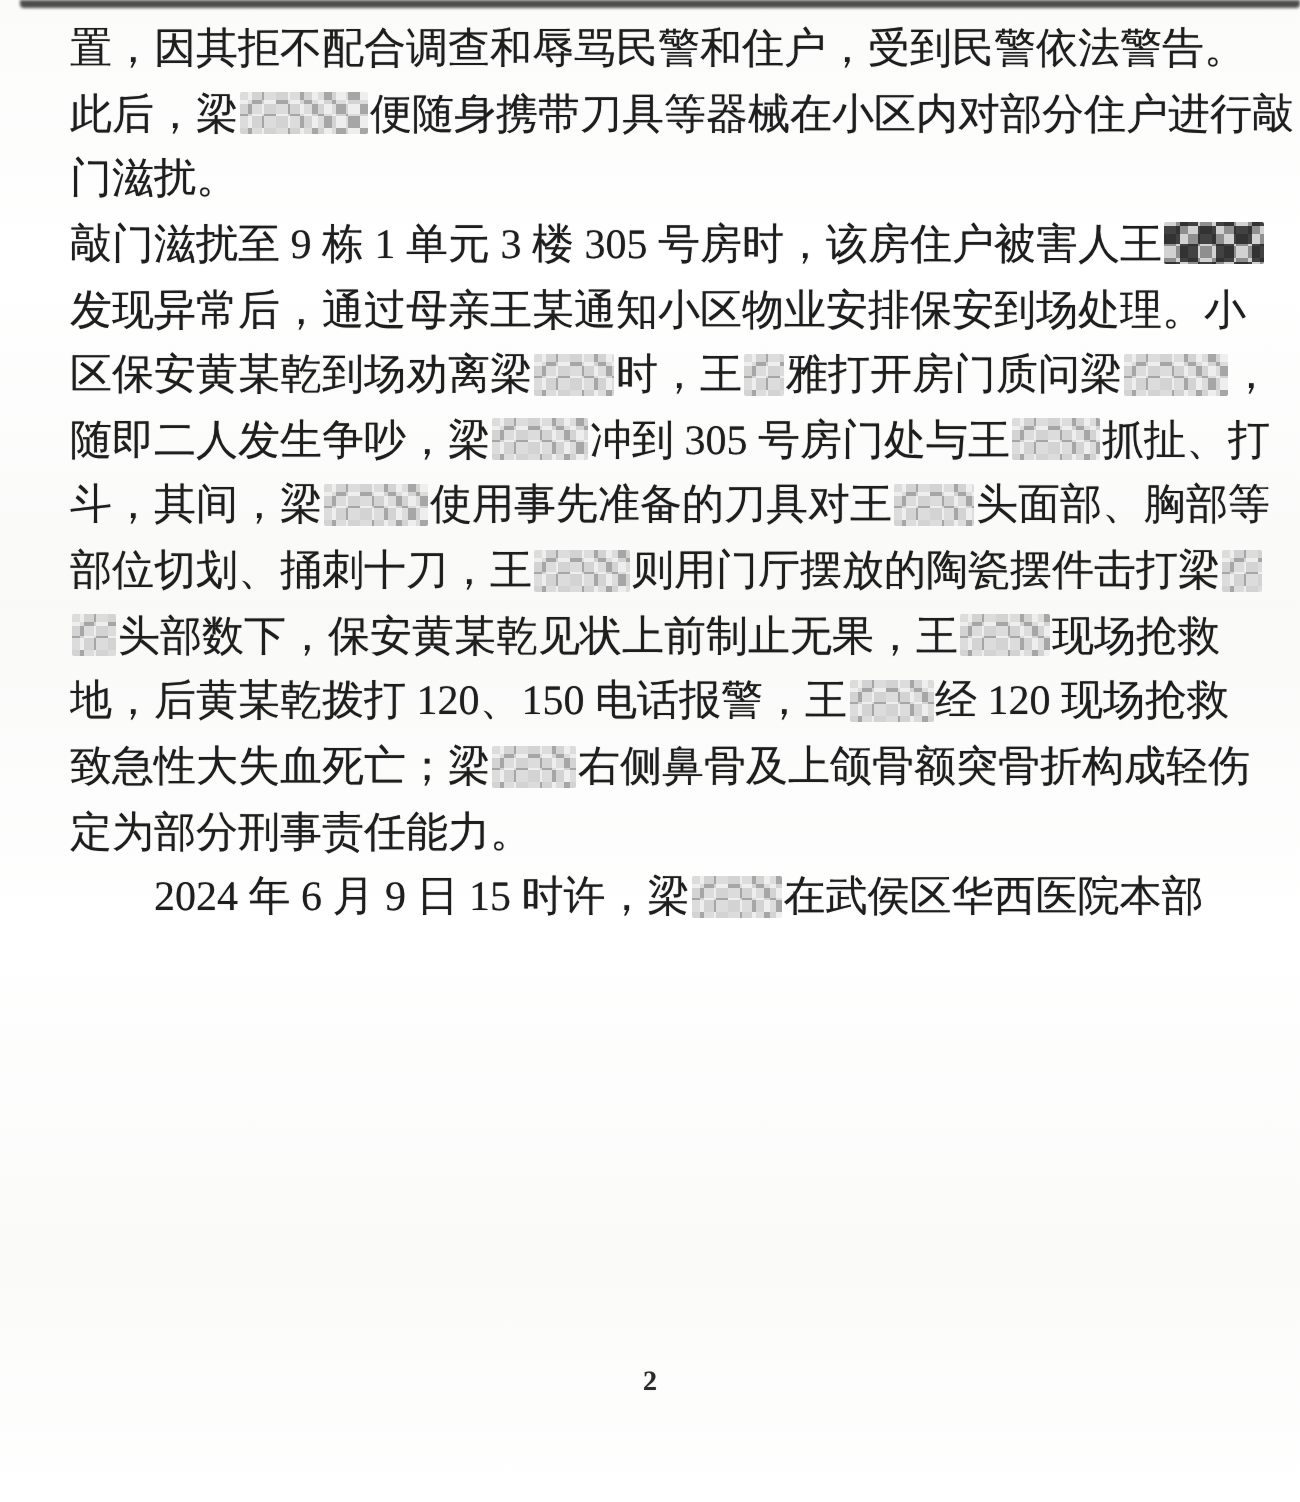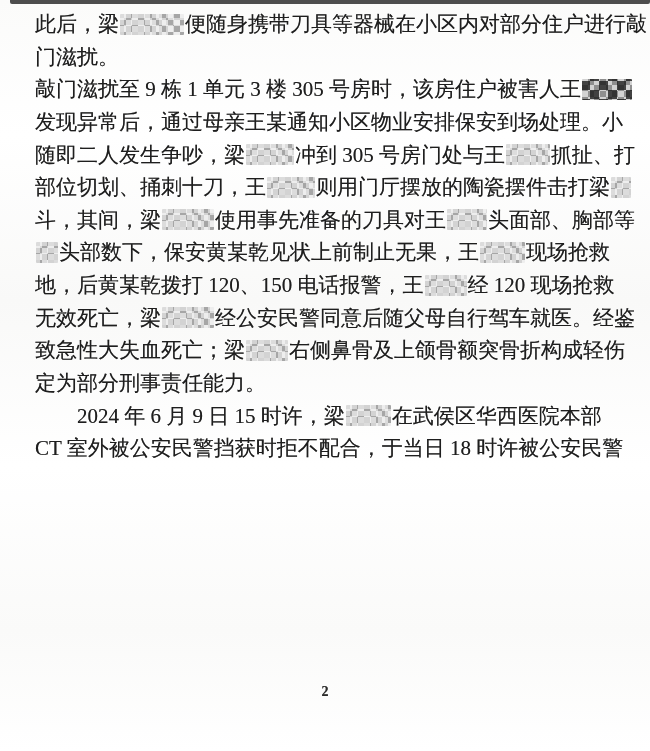--- a/index.html
+++ b/index.html
@@ -57,29 +57,29 @@
     text-shadow:0 0 .4px rgba(30,30,30,.5);
   }
 </style>
 </head>
 <body>
 
 <div class="scan-bg"></div>
 <div class="scan-edge"></div>
 
 <div class="doc-body">
+    <div class="line"><span>置，因其拒不配合调查和辱骂民警和住户，受到民警依法警告。</span></div>
     <div class="line"><span>此后，梁</span><span class="redact" style="width: 64px;"></span><span>便随身携带刀具等器械在小区内对部分住户进行敲</span></div>
     <div class="line"><span>门滋扰。</span></div>
     <div class="line"><span>敲门滋扰至 9 栋 1 单元 3 楼 305 号房时，该房住户被害人王</span><span class="redact dark" style="width: 50px;"></span></div>
     <div class="line"><span>发现异常后，通过母亲王某通知小区物业安排保安到场处理。小</span></div>
+    <div class="line"><span>区保安黄某乾到场劝离梁</span><span class="redact" style="width: 40px;"></span><span>时，王</span><span class="redact" style="width: 20px;"></span><span>雅打开房门质问梁</span><span class="redact" style="width: 52px;"></span><span>，</span></div>
     <div class="line"><span>随即二人发生争吵，梁</span><span class="redact" style="width: 48px;"></span><span>冲到 305 号房门处与王</span><span class="redact" style="width: 44px;"></span><span>抓扯、打</span></div>
+    <div class="line"><span>斗，其间，梁</span><span class="redact" style="width: 52px;"></span><span>使用事先准备的刀具对王</span><span class="redact" style="width: 40px;"></span><span>头面部、胸部等</span></div>
     <div class="line"><span>部位切划、捅刺十刀，王</span><span class="redact" style="width: 48px;"></span><span>则用门厅摆放的陶瓷摆件击打梁</span><span class="redact" style="width: 20px;"></span></div>
-    <div class="line"><span>斗，其间，梁</span><span class="redact" style="width: 52px;"></span><span>使用事先准备的刀具对王</span><span class="redact" style="width: 40px;"></span><span>头面部、胸部等</span></div>
     <div class="line"><span class="redact" style="width: 22px;"></span><span>头部数下，保安黄某乾见状上前制止无果，王</span><span class="redact" style="width: 45px;"></span><span>现场抢救</span></div>
     <div class="line"><span>地，后黄某乾拨打 120、150 电话报警，王</span><span class="redact" style="width: 42px;"></span><span>经 120 现场抢救</span></div>
-    <div class="line"><span>无效死亡，梁</span><span class="redact" style="width: 52px;"></span><span>经公安民警同意后随父母自行驾车就医。经鉴</span></div>
     <div class="line"><span>致急性大失血死亡；梁</span><span class="redact" style="width: 42px;"></span><span>右侧鼻骨及上颌骨额突骨折构成轻伤</span></div>
     <div class="line"><span>定为部分刑事责任能力。</span></div>
     <div class="line indent"><span>2024 年 6 月 9 日 15 时许，梁</span><span class="redact" style="width: 45px;"></span><span>在武侯区华西医院本部</span></div>
-    <div class="line"><span>CT 室外被公安民警挡获时拒不配合，于当日 18 时许被公安民警</span></div>
   </div>
 
 <div class="page-number">2</div>
 
 </body></html>

